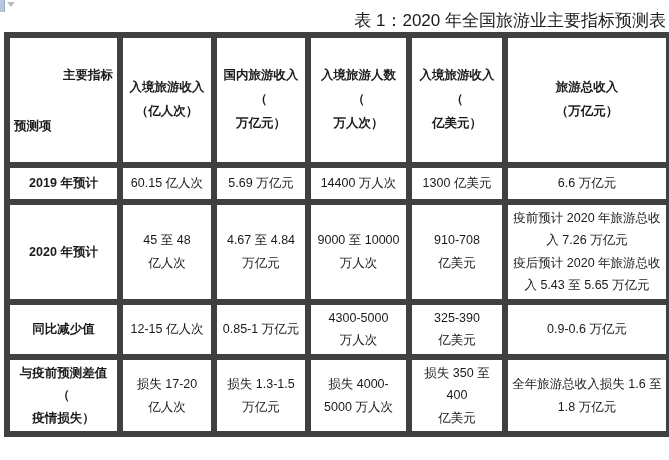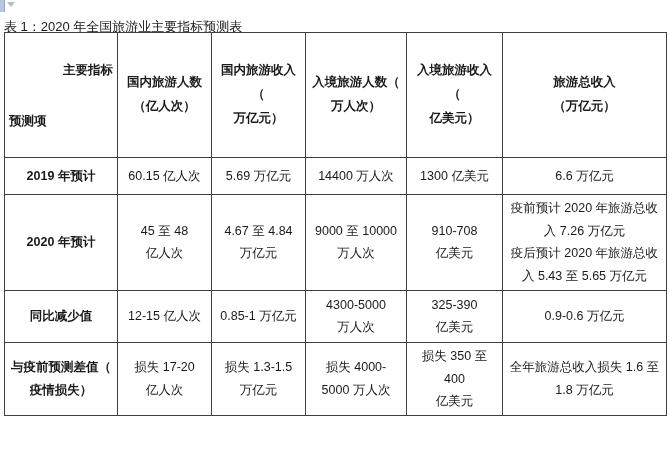--- a/index.html
+++ b/index.html
@@ -21,33 +21,33 @@
     border-bottom: 1px solid #aebfd8;
   }
   .arrow {
     position: absolute; left: 7px; top: 2px;
     width: 0; height: 0;
     border-left: 4px solid transparent;
     border-right: 4px solid transparent;
     border-top: 5px solid #b8bcc4;
   }
   .title {
-    position: absolute; left: 4px; top: 18px;
+    position: absolute; left: 4px; top: 9px;
     width: 662px;
-    text-align: left;
-    font-size: 13px;
+    text-align: right;
+    font-size: 17px;
   }
   table.forecast {
     position: absolute; left: 4px; top: 32px;
     width: 662px;
     border-collapse: collapse;
     table-layout: fixed;
   }
   table.forecast td {
-    border: 1px solid #404040;
+    border: 6px solid #404040;
     font-size: 12.5px;
     line-height: 1.8;
     text-align: center;
     vertical-align: middle;
     padding: 2px 4px;
     white-space: pre-line;
     overflow: hidden;
   }
   tr.hdr { height: 56px; }
   tr.hdr td { font-weight: bold; line-height: 1.9; }
@@ -83,21 +83,21 @@
     <col style="width:101px">
     <col style="width:96px">
     <col style="width:164px">
   </colgroup>
   <tbody>
       <tr class="hdr">
     <td class="corner">
       <div class="corner-tr">主要指标</div>
       <div class="corner-bl">预测项</div>
     </td>
-    <td>国内旅游人数
+    <td>入境旅游收入
 （亿人次）</td>
     <td>国内旅游收入（
 万亿元）</td>
     <td>入境旅游人数（
 万人次）</td>
     <td>入境旅游收入（
 亿美元）</td>
     <td>旅游总收入
 （万亿元）</td>
   </tr>

